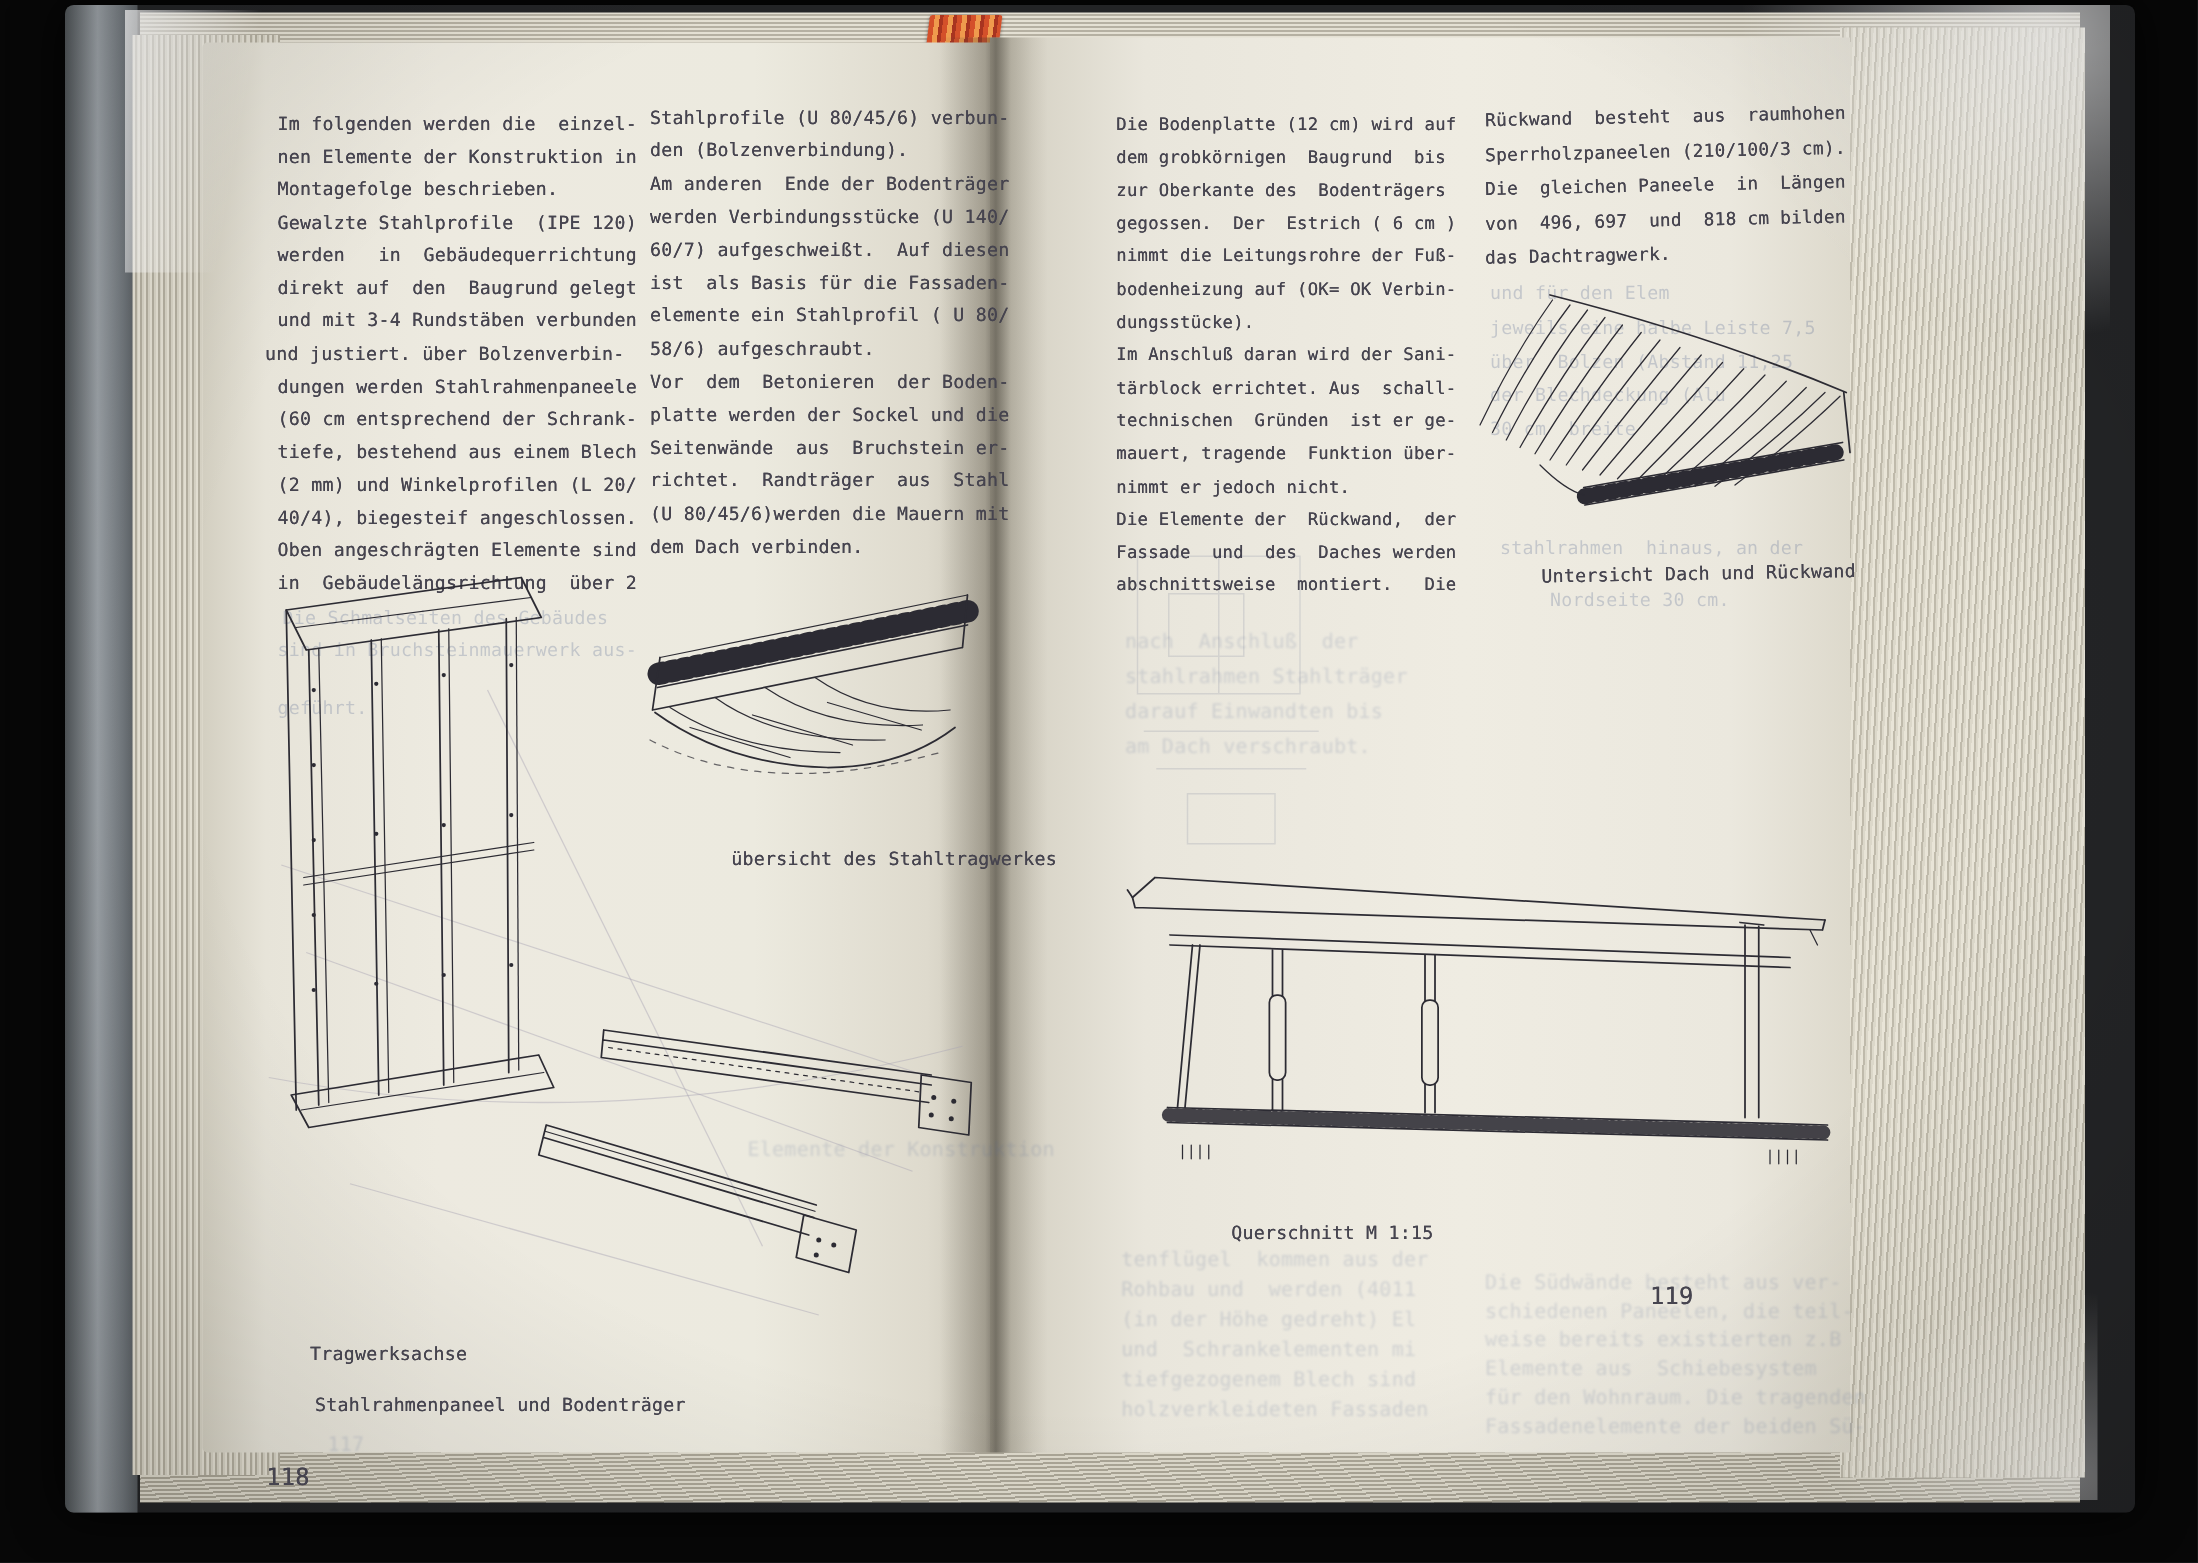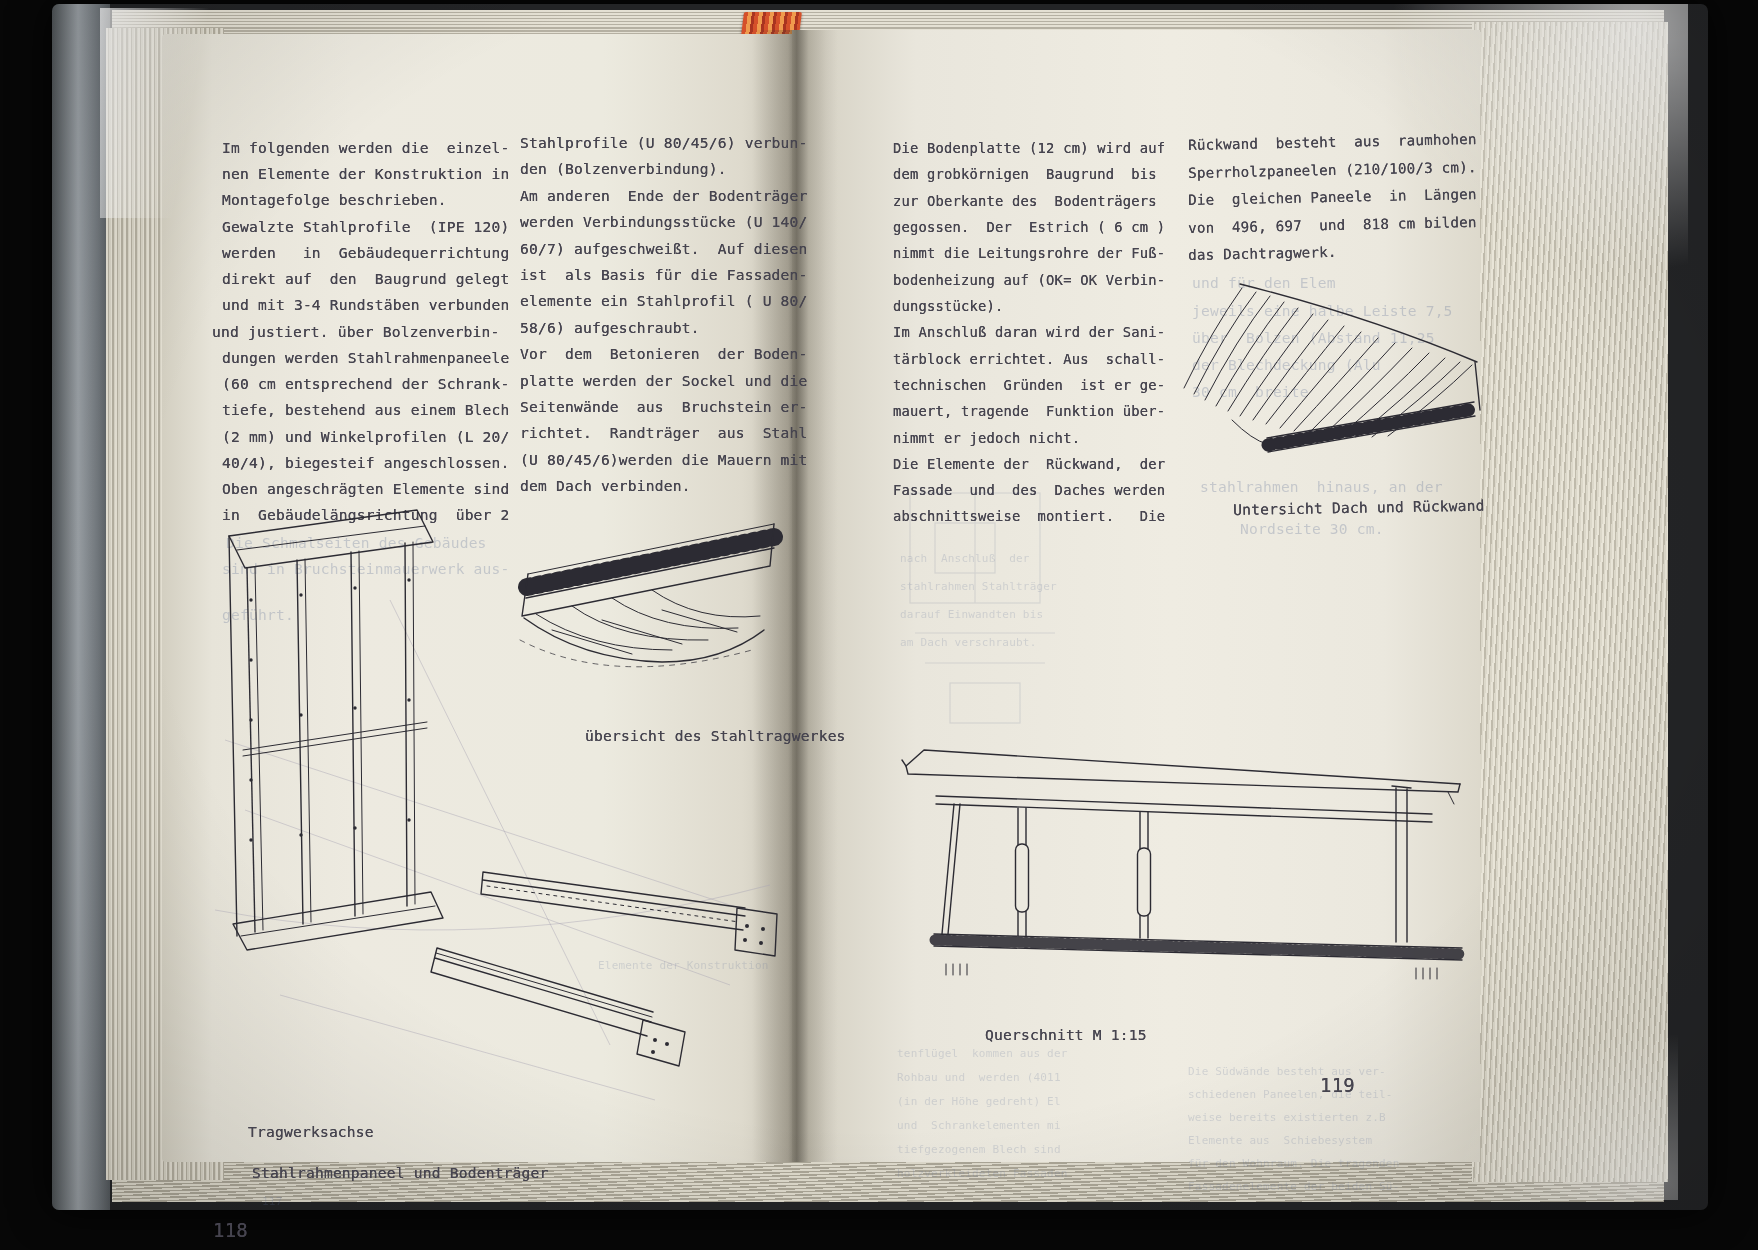--- a/index.html
+++ b/index.html
@@ -29,29 +29,29 @@
         background:repeating-linear-gradient(90deg,#d4502a 0 4px,#ef9a4d 4px 8px,#a83420 8px 11px);
         border-radius:2px;box-shadow:0 1px 3px rgba(0,0,0,.4);}
   .sheen-tr{position:absolute;right:20px;top:0;width:330px;height:300px;pointer-events:none;
         background:radial-gradient(ellipse at 85% 8%,rgba(255,255,255,.65),rgba(255,255,255,0) 62%);}
   .sheen-tl{position:absolute;left:48px;top:4px;width:120px;height:210px;pointer-events:none;
         background:linear-gradient(100deg,rgba(255,255,255,.75),rgba(255,255,255,0) 70%);}
   .sheen-br{position:absolute;right:30px;bottom:10px;width:240px;height:180px;pointer-events:none;
         background:radial-gradient(ellipse at 90% 90%,rgba(255,255,255,.4),rgba(255,255,255,0) 65%);}
   .vignette{position:absolute;inset:0;pointer-events:none;
         background:radial-gradient(ellipse at 50% 45%,rgba(0,0,0,0) 62%,rgba(0,0,0,.14) 100%);}
-  #content{position:absolute;inset:0;margin-top:48px;}
+  #content{position:absolute;inset:0;}
   .tw{position:absolute;white-space:pre;color:#46444f;font-size:14.6px;line-height:1;
       letter-spacing:.2px;text-shadow:0 0 .4px #46444f;}
   .rc1{font-size:13.8px;}
   .rc2{font-size:14.2px;transform:rotate(-1.2deg);transform-origin:left top;}
   .tilt1{transform:rotate(-1deg);transform-origin:left top;}
   .pn{font-size:19px;}
   .ghost{color:#5d6e95;opacity:.28;filter:blur(.5px);text-shadow:none;}
-  .ghost2{color:#5d6e95;opacity:.20;filter:blur(.7px);font-size:11px;text-shadow:none;}
+  .ghost2{color:#5d6e95;opacity:.20;filter:blur(.7px);font-size:16px;text-shadow:none;}
   svg{position:absolute;overflow:visible;}
   .ink{stroke:#2c2b33;fill:none;stroke-width:1.4;stroke-linecap:round;stroke-linejoin:round;}
   .thin{stroke-width:1;}
   .dotted{stroke-dasharray:3 4.5;stroke-width:1;}
   .comb{stroke-dasharray:3.5 6.5;}
   .pencil{stroke:#a9a4b4;stroke-width:1;opacity:.45;fill:none;}
   .gplan{stroke:#44507a;fill:none;stroke-width:1.2;}
   .dot{fill:#2c2b33;stroke:none;}
   .paperfill{fill:#ece9df;}
 </style>

